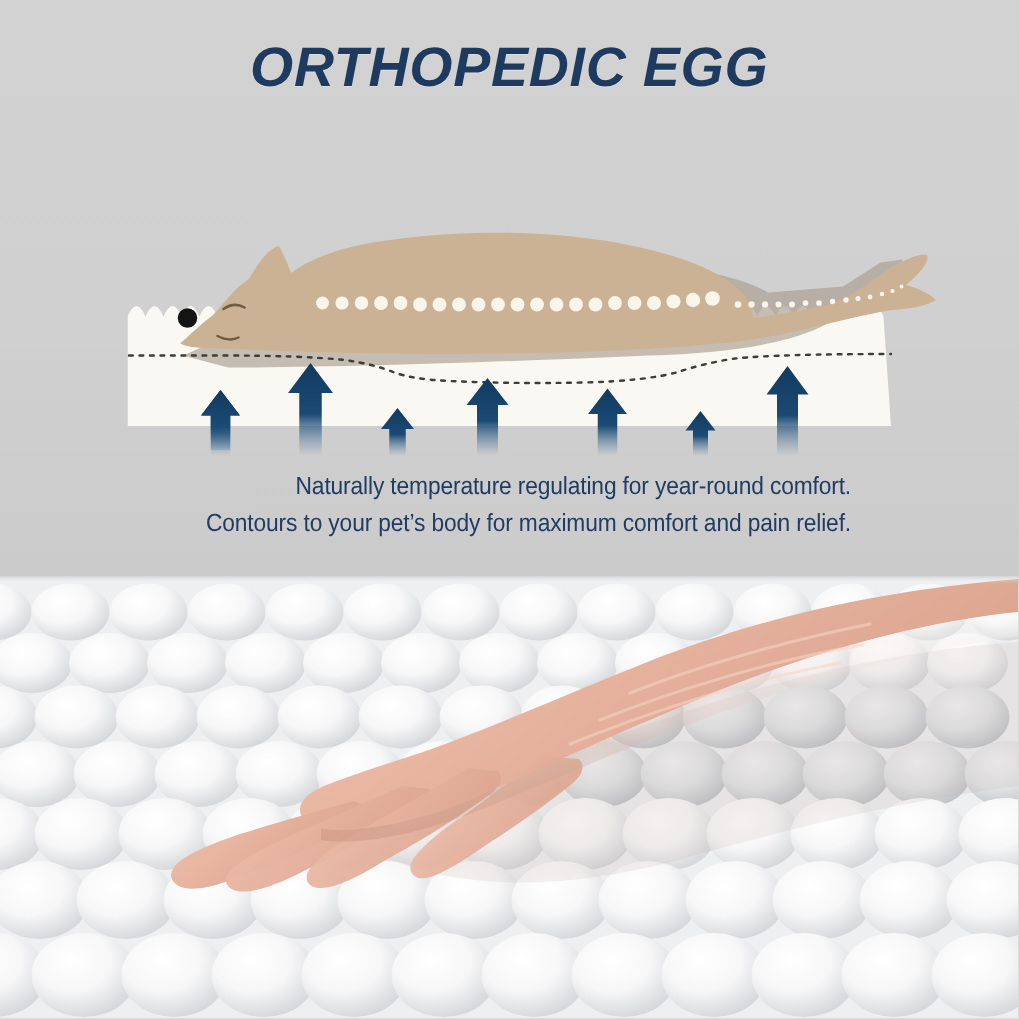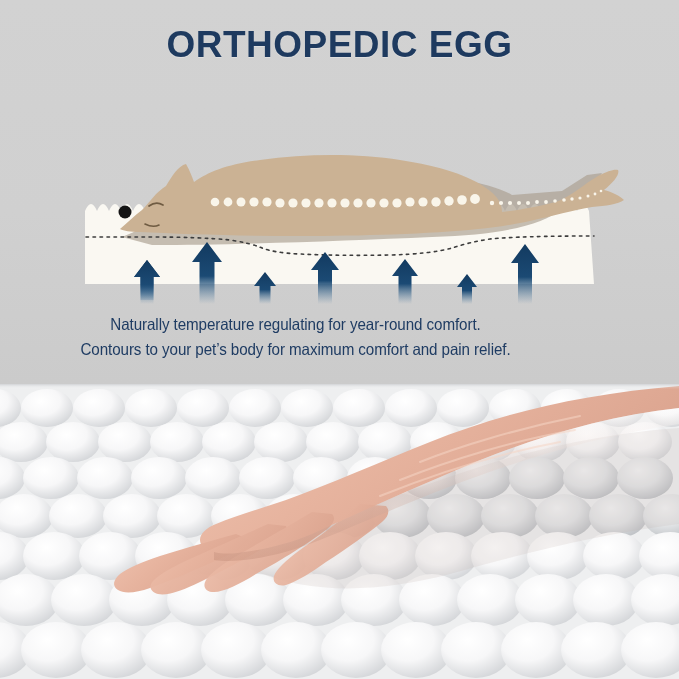--- a/index.html
+++ b/index.html
@@ -21,29 +21,30 @@
     line-height:1.12;
   }
   .title-line{
     display:block;
     font-family:"Liberation Sans",sans-serif;
     font-weight:700;
     font-size:37px;
     letter-spacing:0.5px;
     color:#1e3a5f;
     text-shadow:0 1px 0 rgba(255,255,255,.28);
+    font-style:italic;
   }
 
   
   #illustration{position:absolute;left:0;top:124px;width:679px;height:180px;}
   #illustration svg{display:block;width:679px;height:180px;}
 
   
   #caption{
-    position:absolute;left:0;top:312px;width:591px;text-align:center;
+    position:absolute;left:0;top:312px;width:591px;text-align:right;
   }
   .caption-line{
     display:block;
     font-family:"Liberation Sans",sans-serif;
     font-size:16.5px;
     font-weight:400;
     color:#1f3c63;
     line-height:1.52;
     letter-spacing:-.1px;
     transform:scaleX(.92);

